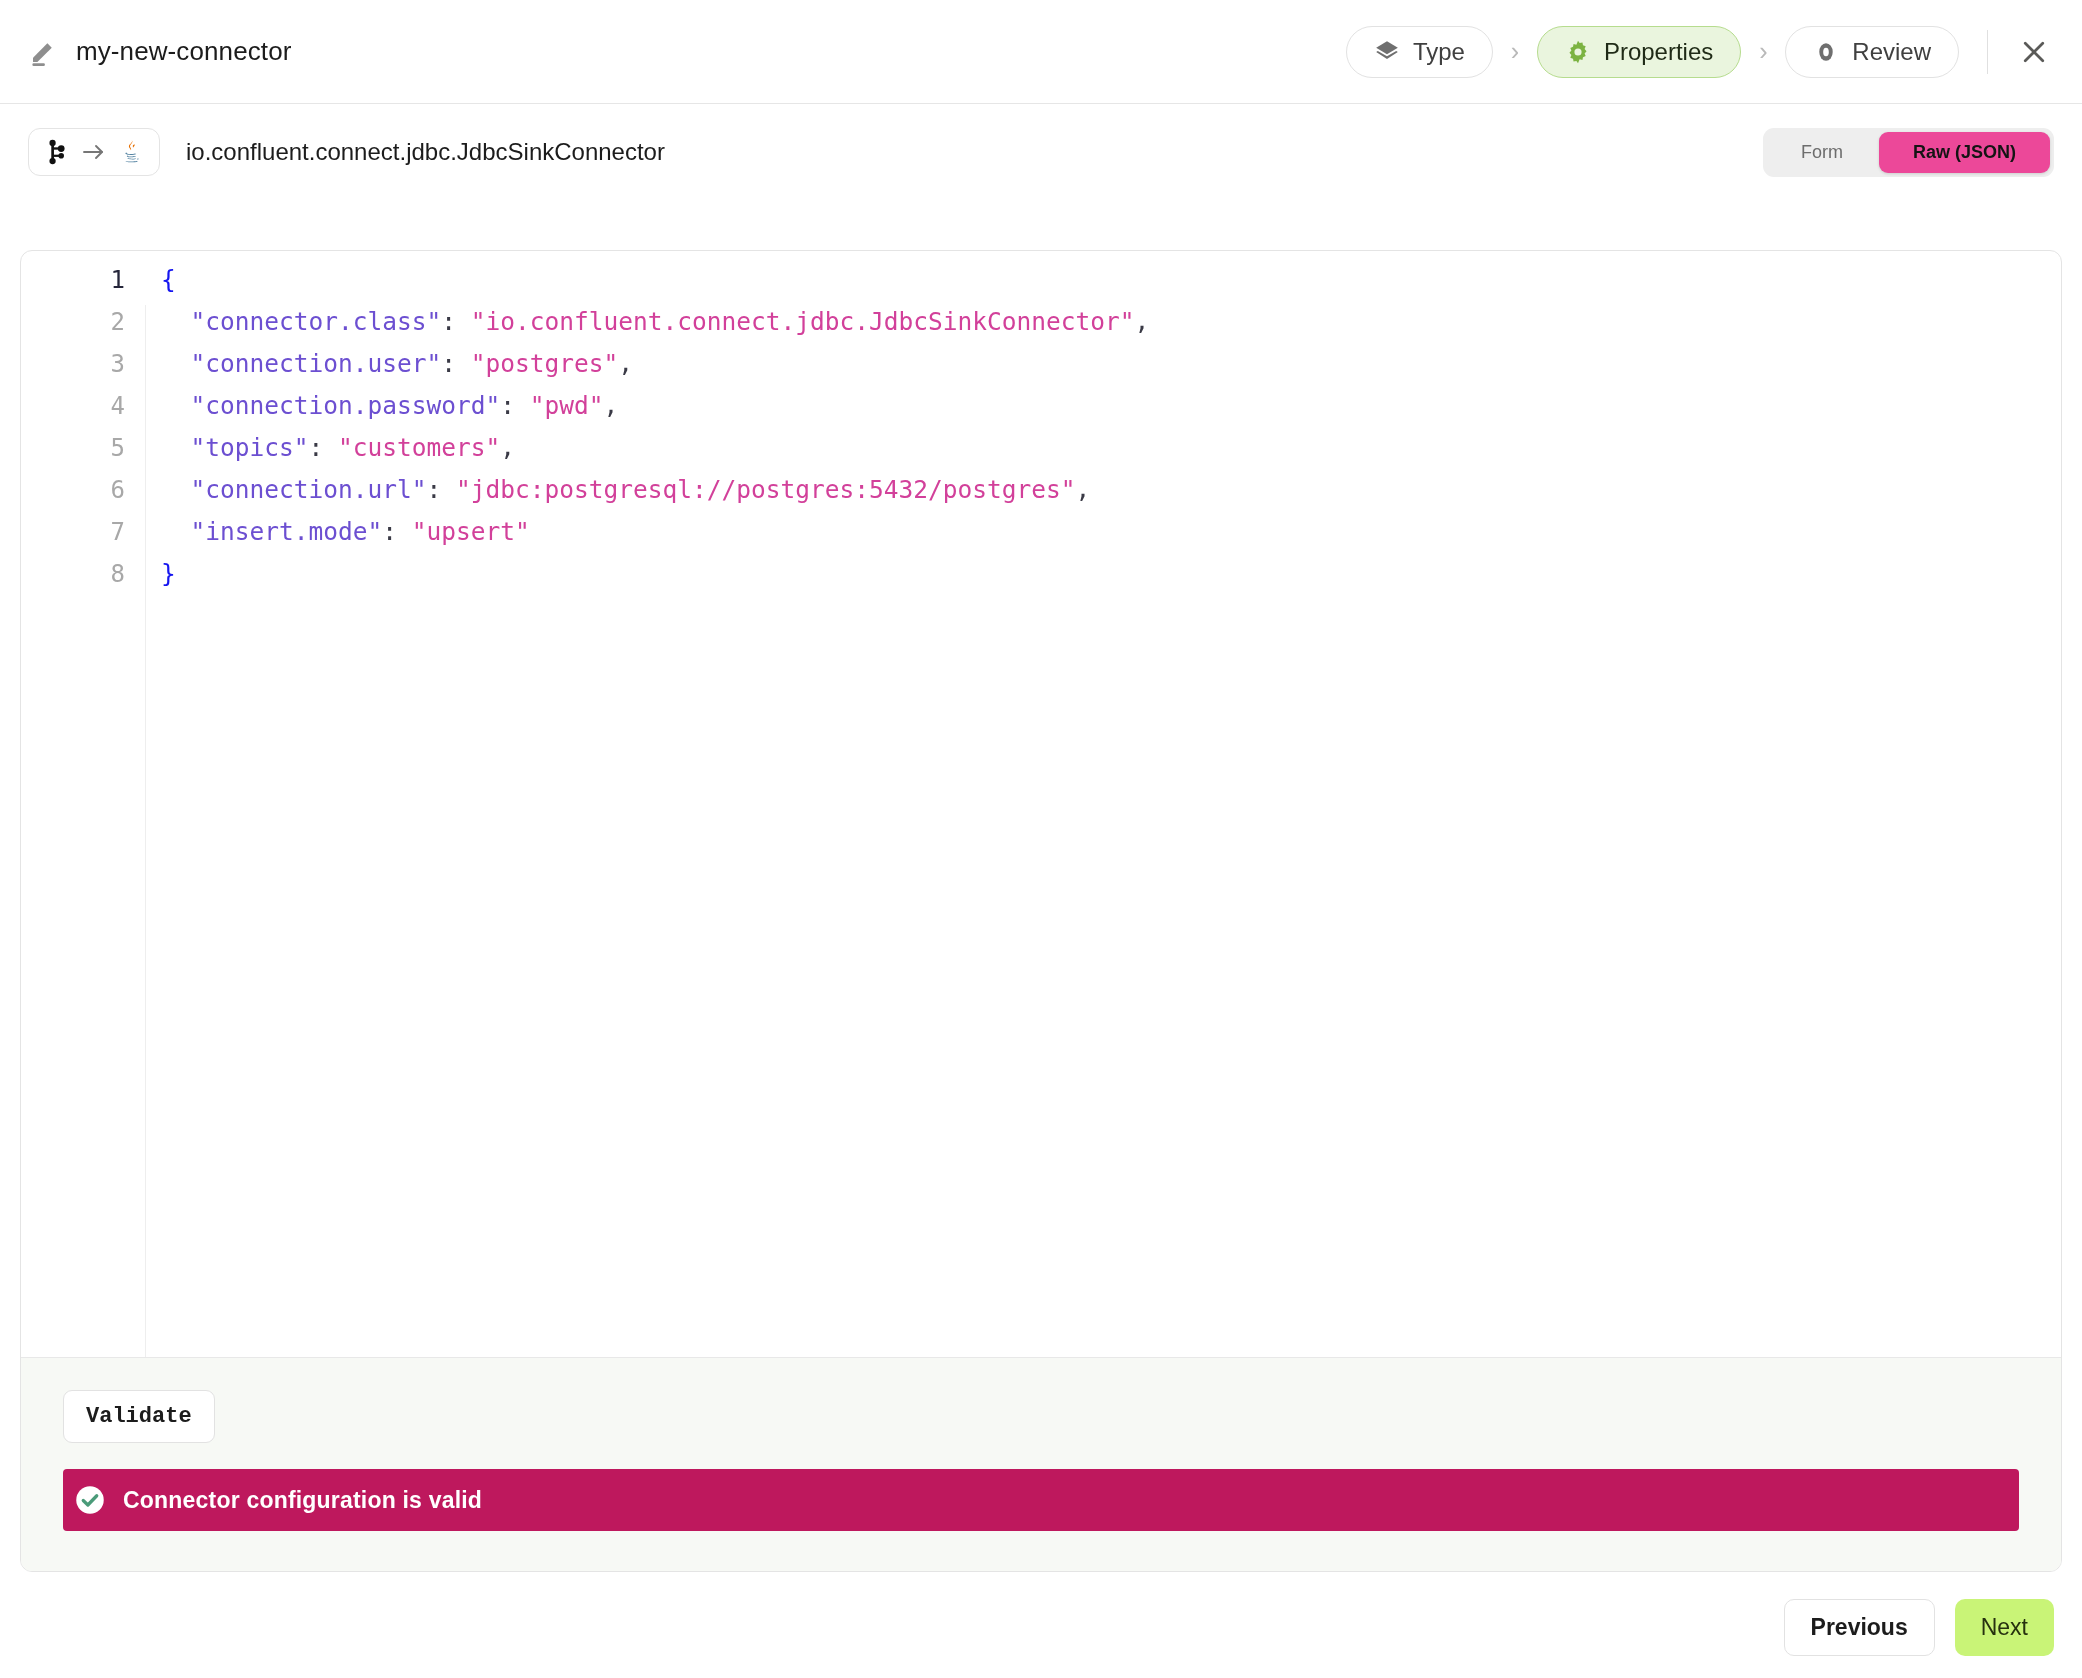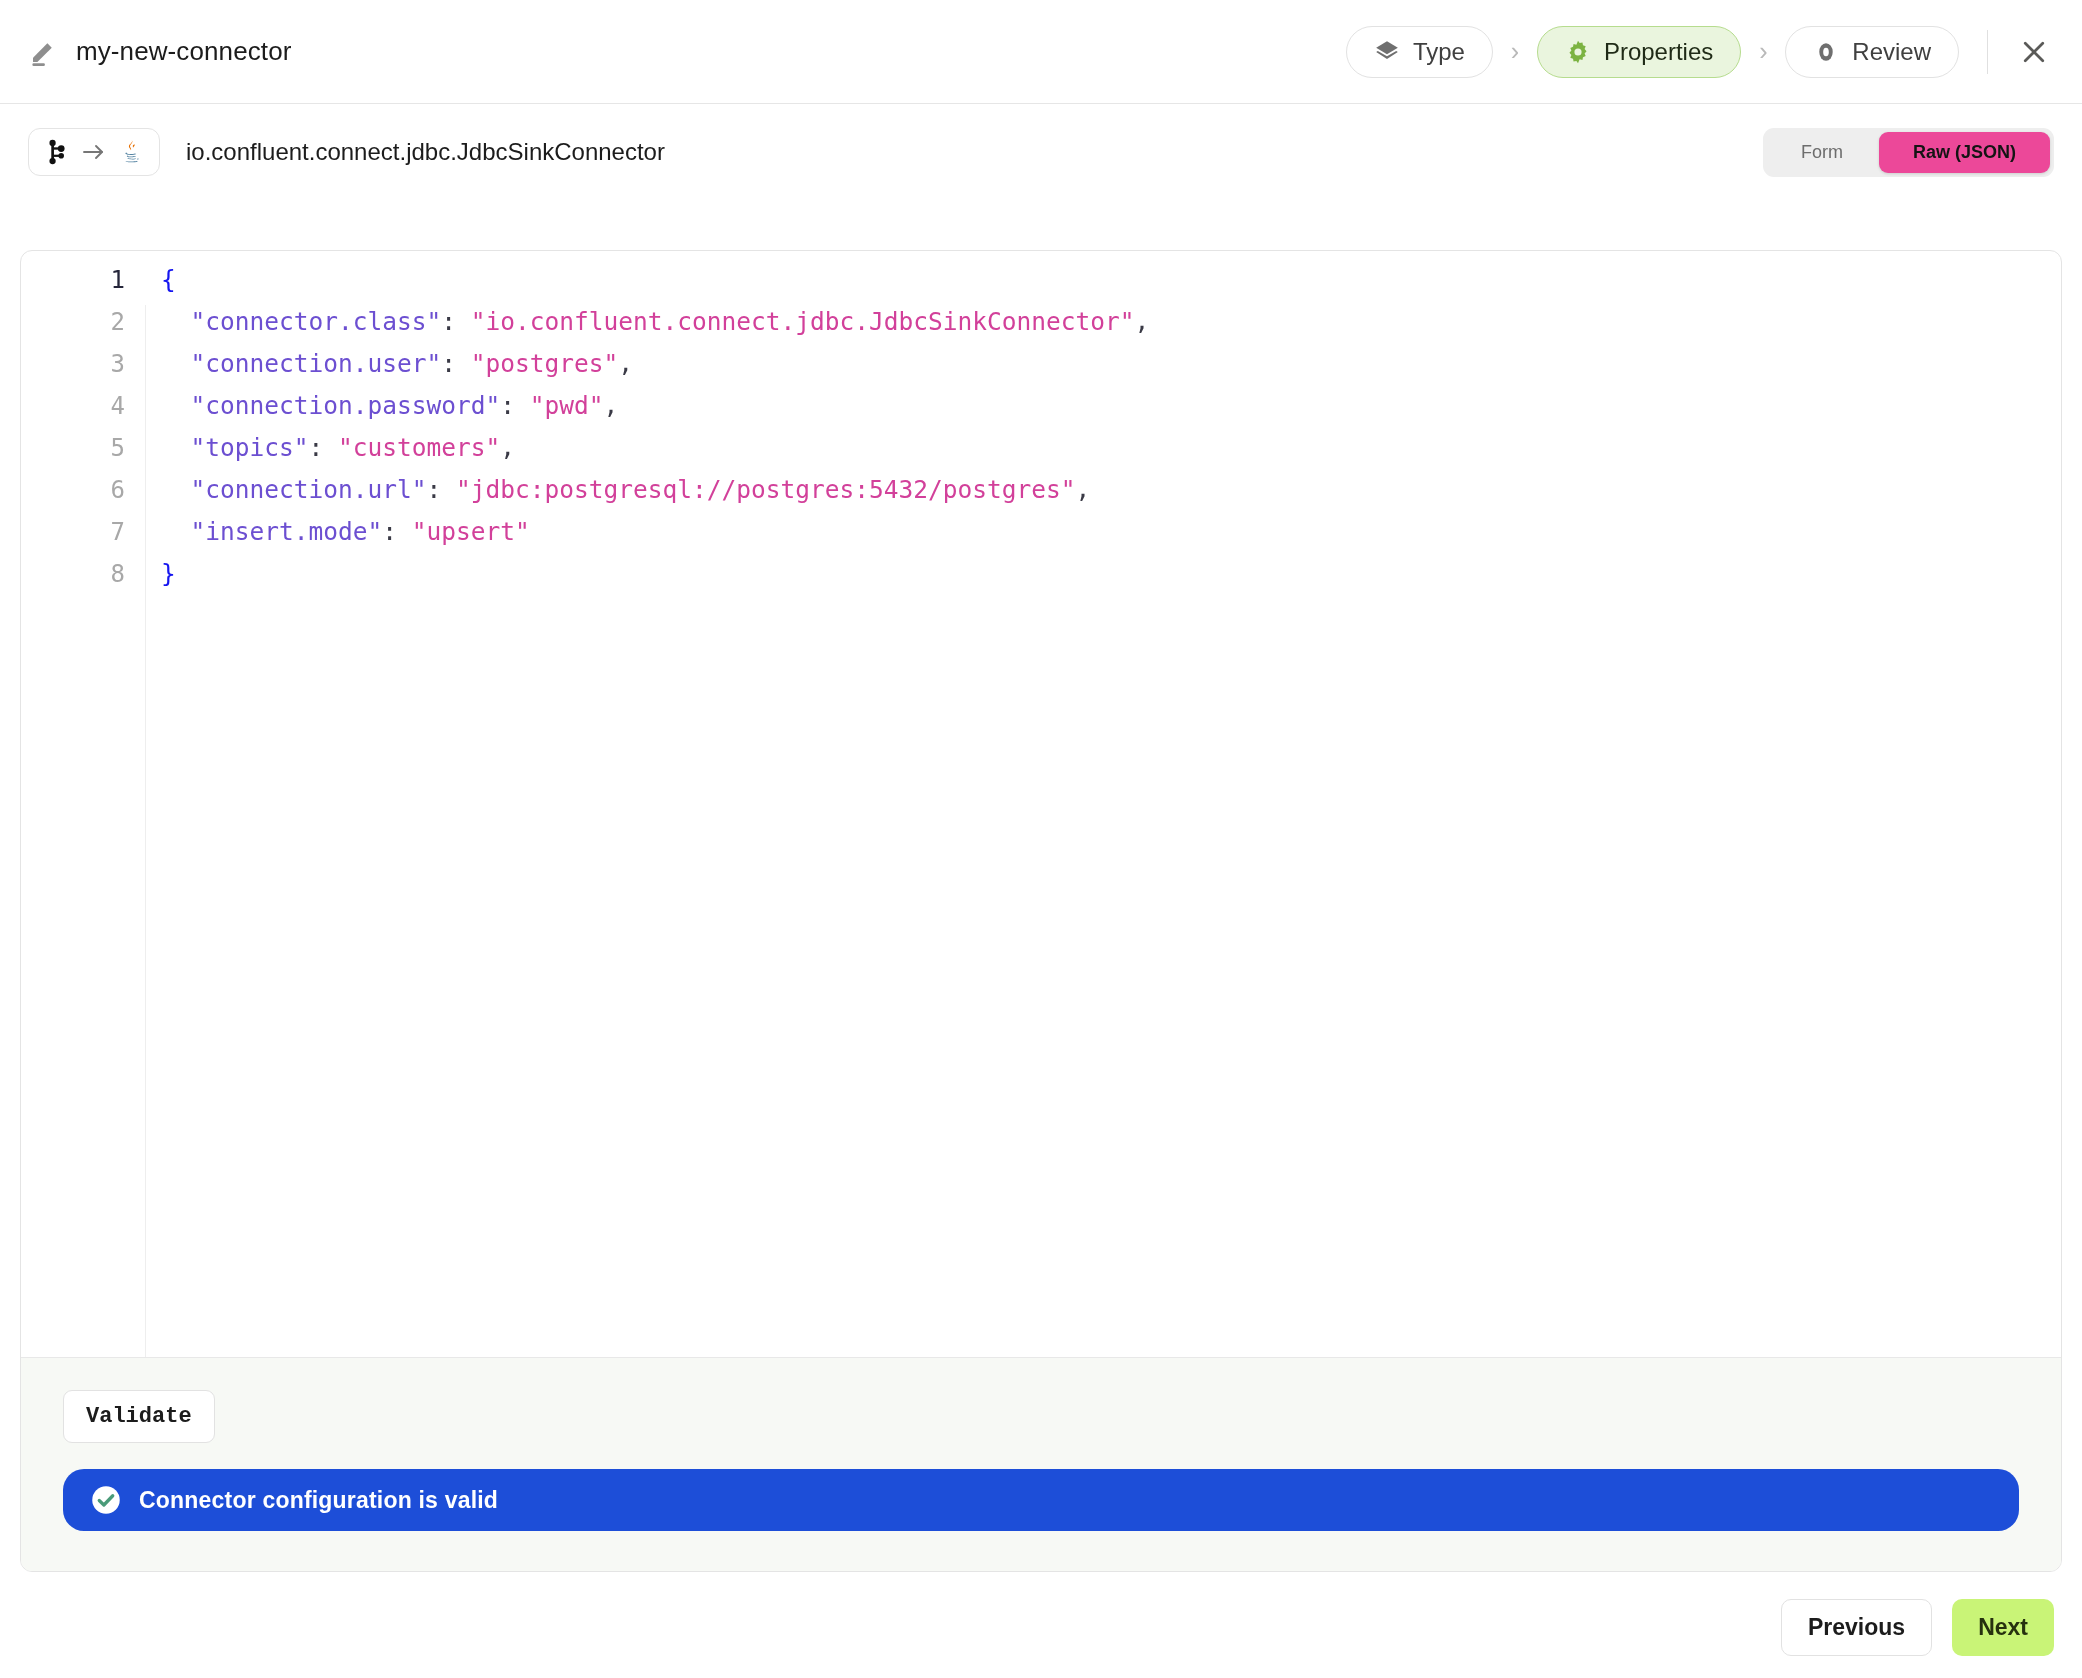--- a/index.html
+++ b/index.html
@@ -194,27 +194,27 @@
     color: #1c1c1c;
     background: #ffffff;
     border: 1px solid #e2e2e2;
     border-radius: 9px;
     padding: 13px 22px;
     cursor: pointer;
     font-family: Liberation Mono, monospace;
   }
   .banner {
     margin-top: 26px;
-    background: #1d4ed8;
-    border-radius: 21px;
+    background: #be185d;
+    border-radius: 4px;
     height: 62px;
     display: flex;
     align-items: center;
     gap: 18px;
-    padding: 0 28px;
+    padding: 0 12px;
   }
   .check-icon { width: 30px; height: 30px; flex: none; display: block; }
   .banner-text {
     color: #ffffff;
     font-size: 23px;
     font-weight: bold;
     letter-spacing: .2px;
   }
 
   
@@ -234,21 +234,21 @@
     color: #1c1c1c;
     background: #ffffff;
     border: 1px solid #e2e2e2;
     border-radius: 10px;
     padding: 14px 26px;
     cursor: pointer;
     font-family: inherit;
   }
   .btn-next {
     font-size: 23px;
-    font-weight: bold;
+    font-weight: normal;
     color: #26310f;
     background: #c9f477;
     border: none;
     border-radius: 10px;
     padding: 15px 26px;
     cursor: pointer;
     font-family: inherit;
   }
 </style>
 </head>

